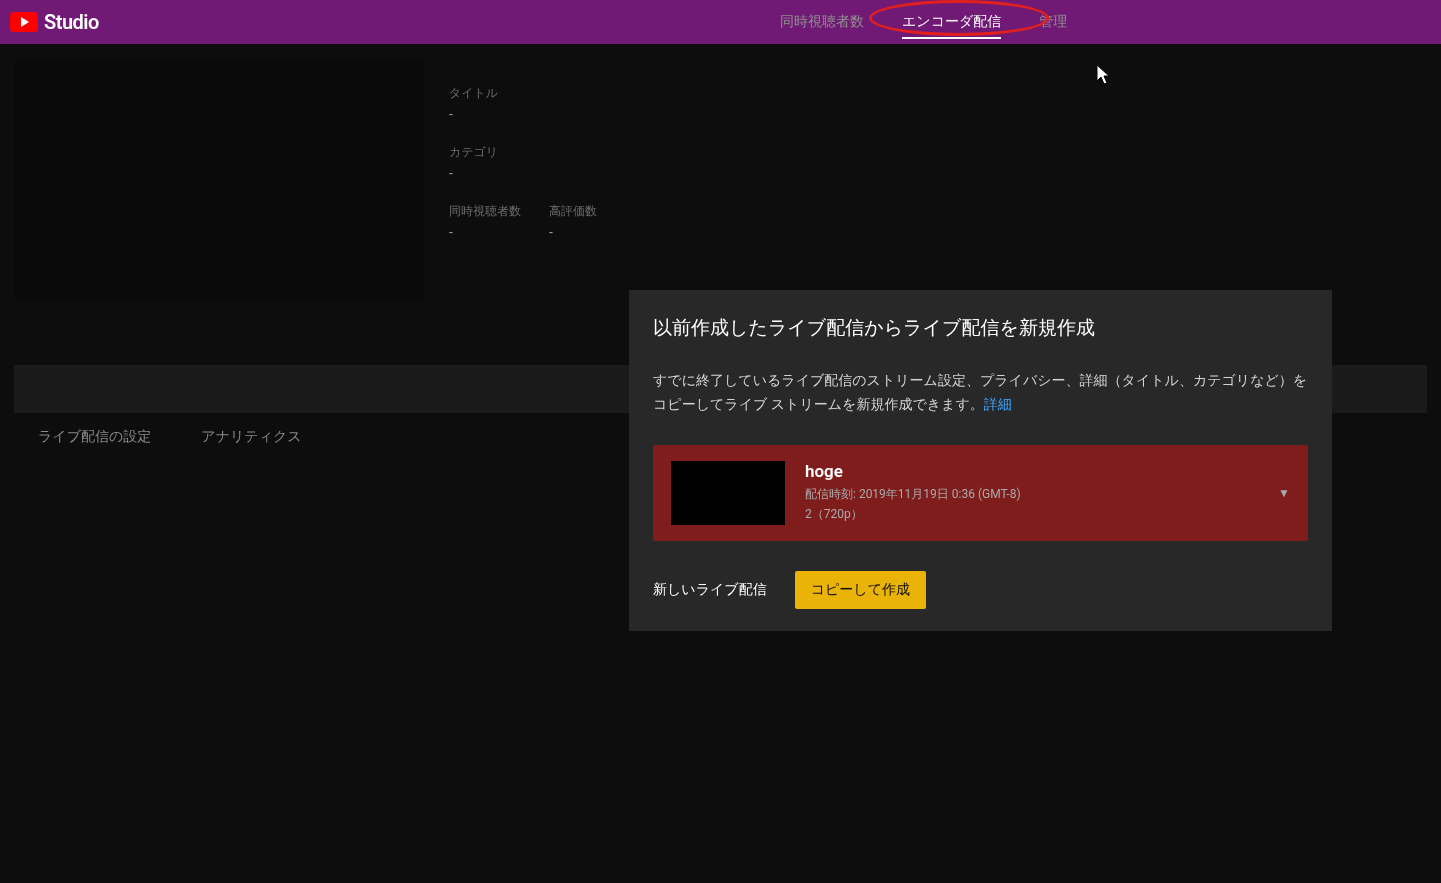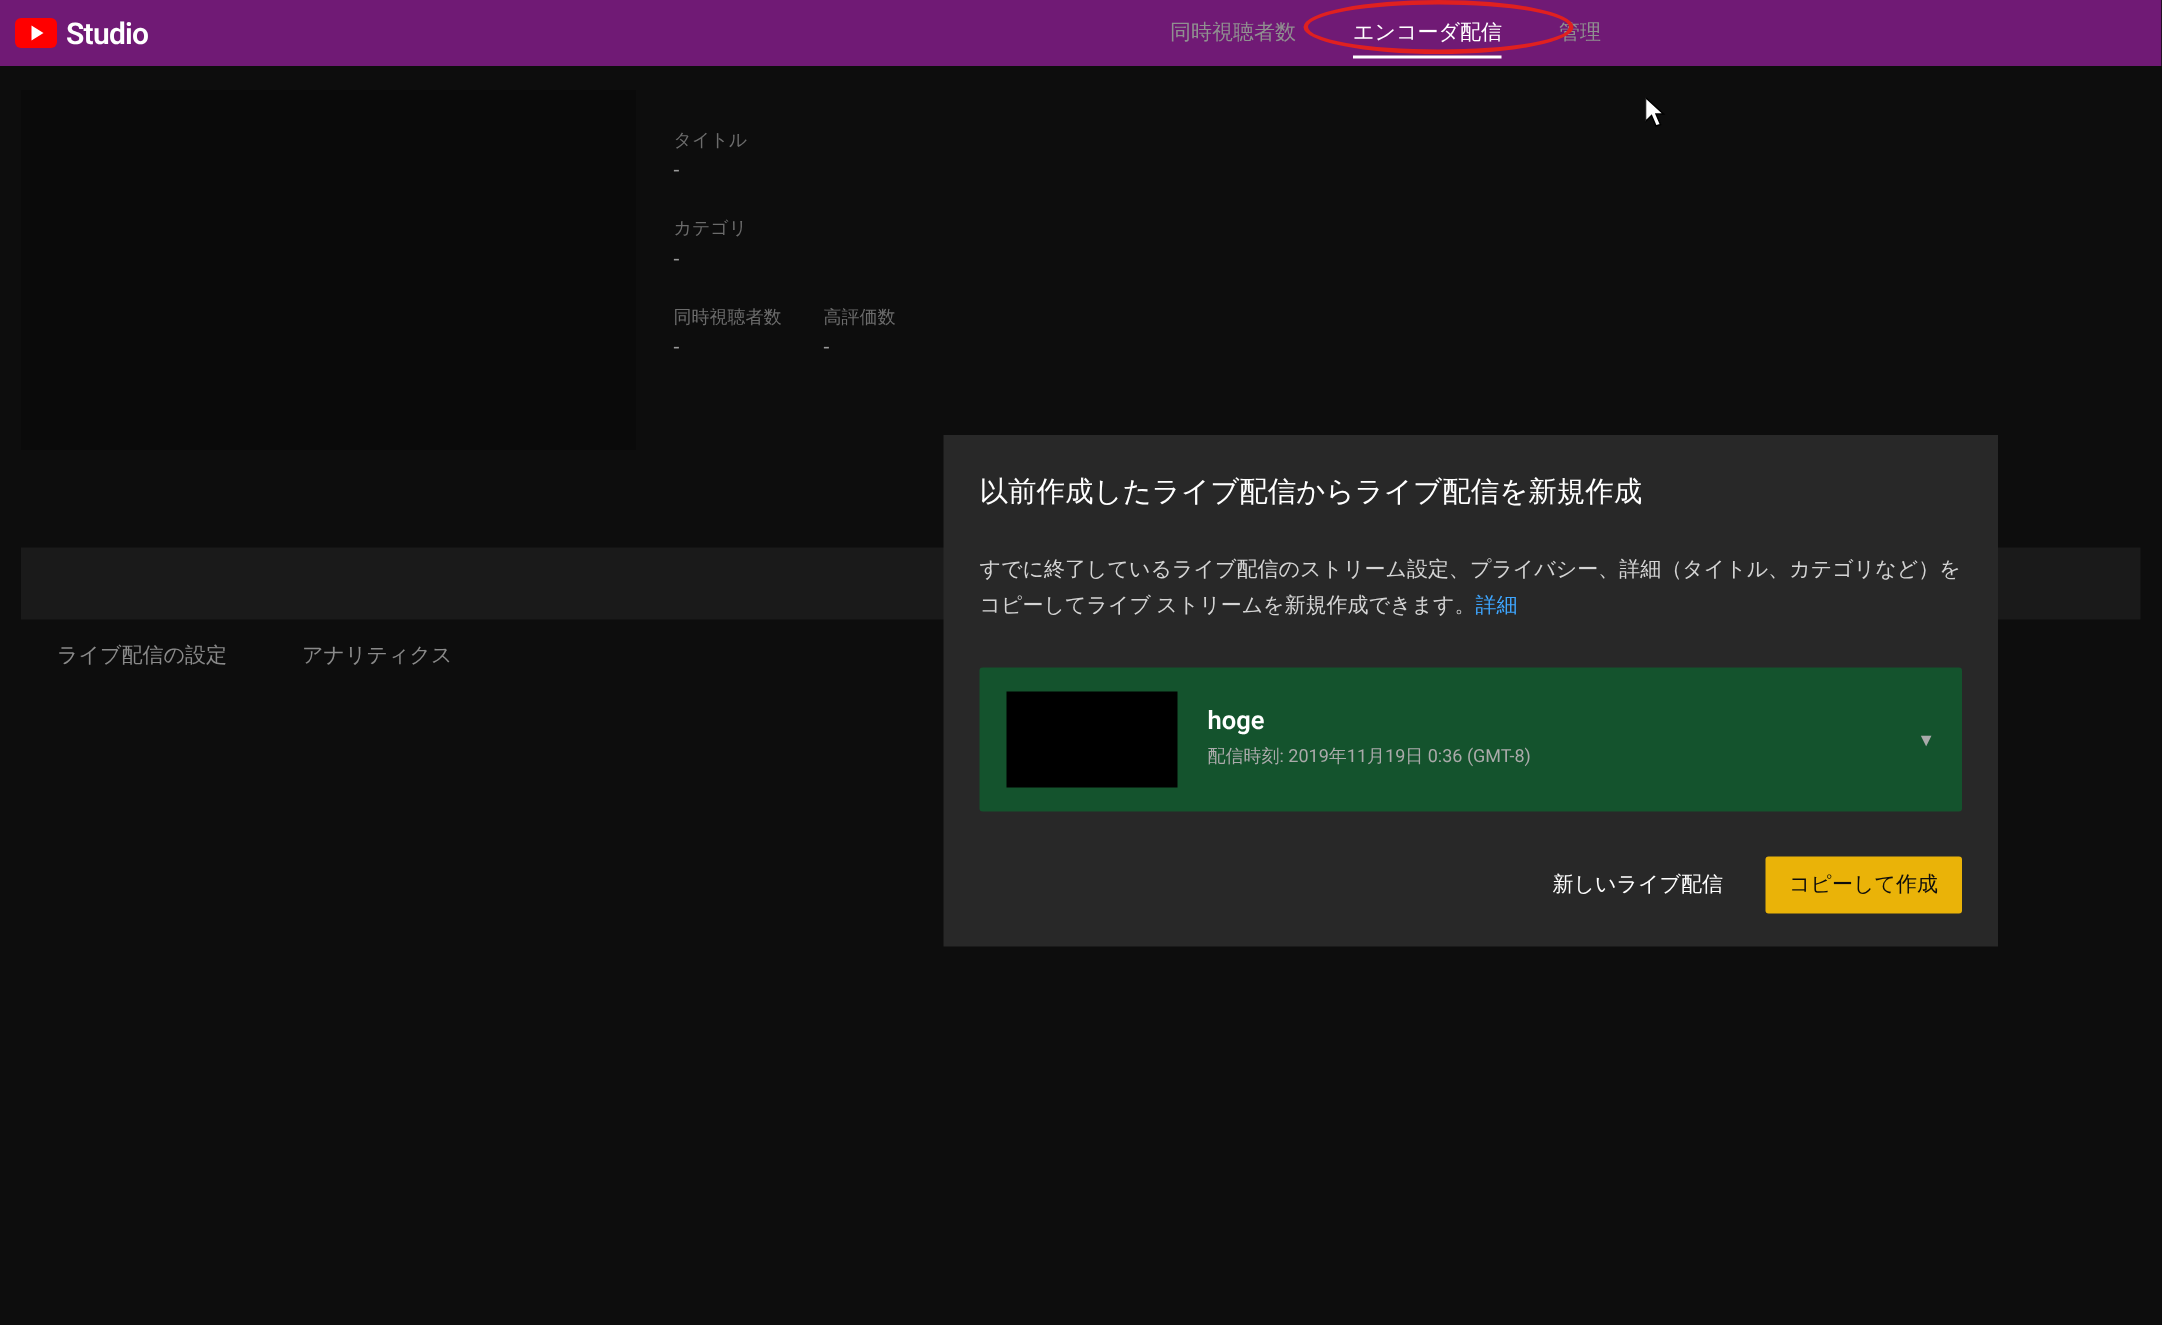--- a/index.html
+++ b/index.html
@@ -165,21 +165,21 @@
       color: #d4d4d4;
       font-size: 14px;
       line-height: 1.7;
       margin-bottom: 28px;
     }
     .detail-link {
       color: #3ea6ff;
       cursor: pointer;
     }
     .stream-card {
-      background: #14532d;
+      background: #7f1d1d;
       padding: 16px 18px;
       display: flex;
       align-items: center;
       gap: 20px;
       border-radius: 2px;
       margin-bottom: 30px;
       cursor: pointer;
     }
     .thumb {
       width: 114px;
@@ -200,21 +200,20 @@
       color: #aaa;
       font-size: 12px;
       line-height: 1.6;
     }
     .dropdown-arrow {
       color: #aaa;
       font-size: 12px;
     }
     .modal-actions {
       display: flex;
-      justify-content: flex-end;
       align-items: center;
       gap: 28px;
     }
     .action-text {
       color: white;
       font-size: 14px;
       cursor: pointer;
     }
     .action-primary {
       background: #eab308;
@@ -284,20 +283,21 @@
 <div class="modal">
   <div class="modal-title">以前作成したライブ配信からライブ配信を新規作成</div>
   <div class="modal-desc">
     <span>すでに終了しているライブ配信のストリーム設定、プライバシー、詳細（タイトル、カテゴリなど）をコピーしてライブ ストリームを新規作成できます。</span><span class="detail-link">詳細</span>
   </div>
   <div class="stream-card">
     <div class="thumb"></div>
     <div class="stream-info">
       <div class="stream-title">hoge</div>
       <div class="stream-meta">配信時刻: 2019年11月19日 0:36 (GMT-8)</div>
+      <div class="stream-meta">2（720p）</div>
     </div>
     <div class="dropdown-arrow">▼</div>
   </div>
   <div class="modal-actions">
     <div class="action-text">新しいライブ配信</div>
     <div class="action-primary">コピーして作成</div>
   </div>
 </div>
 
 <svg class="cursor" width="16" height="20" viewBox="0 0 16 20">

